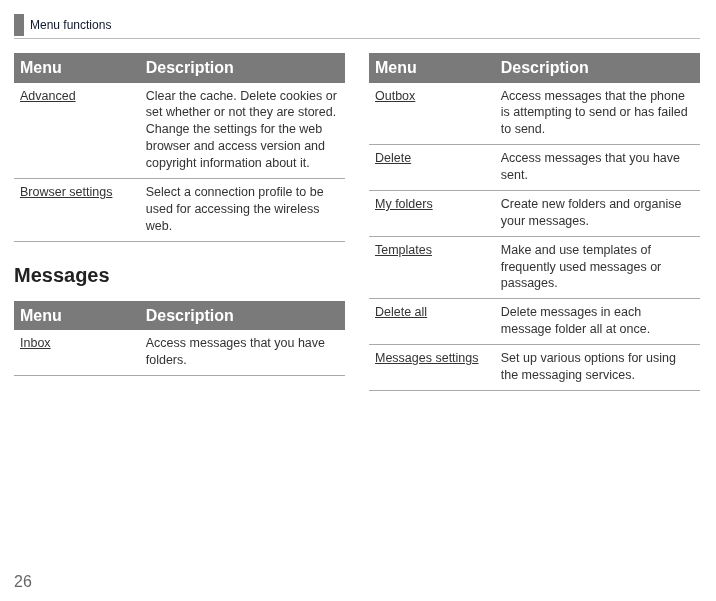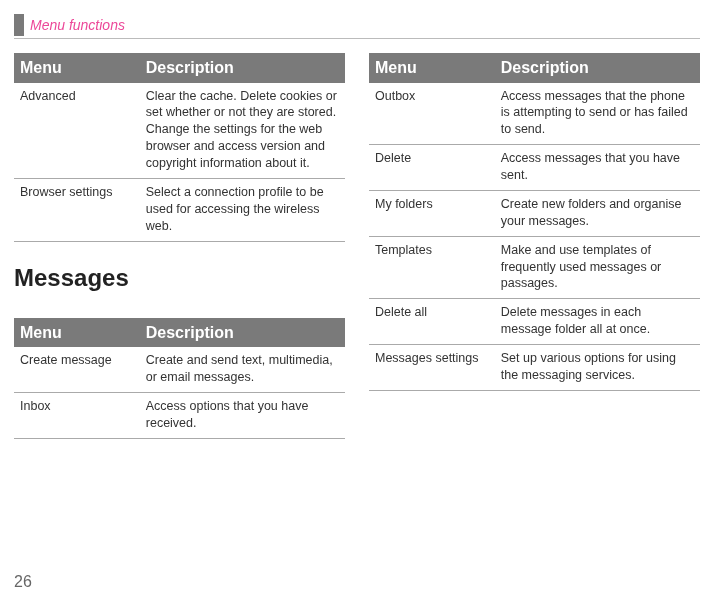--- a/index.html
+++ b/index.html
@@ -20,23 +20,22 @@
     border-bottom: 1px solid #bbb;
     padding-bottom: 2px;
   }
   .header-bar {
     width: 10px;
     height: 22px;
     background: #7a7a7a;
     margin-right: 6px;
   }
   .header-title {
-    font-style: italic;
-    font-size: 14px;
-    color: #ec4899;
+    font-size: 12px;
+    color: #0f172a;
   }
   .columns {
     display: flex;
     gap: 24px;
   }
   .col {
     flex: 1;
     min-width: 0;
   }
   .tbl {
@@ -55,25 +54,26 @@
   }
   .tbl thead th:first-child { width: 38%; }
   .tbl tbody td {
     padding: 5px 6px 6px 6px;
     vertical-align: top;
     border-bottom: 1px solid #aaa;
     color: #333;
   }
   .tbl tbody td:first-child {
     color: #333;
+    text-decoration: underline;
   }
   .section-heading {
-    font-size: 24px;
+    font-size: 20px;
     font-weight: bold;
-    margin: 22px 0 26px 0;
+    margin: 22px 0 14px 0;
     color: #222;
   }
   .page-number {
     position: absolute;
     left: 14px;
     bottom: 10px;
     font-size: 16px;
     color: #666;
   }
 </style>
@@ -112,26 +112,22 @@
 
     <table class="tbl">
       <thead>
         <tr>
           <th>Menu</th>
           <th>Description</th>
         </tr>
       </thead>
       <tbody>
         <tr>
-          <td>Create message</td>
-          <td>Create and send text, multimedia, or email messages.</td>
-        </tr>
-        <tr>
           <td>Inbox</td>
-          <td>Access options that you have received.</td>
+          <td>Access messages that you have folders.</td>
         </tr>
       </tbody>
     </table>
 
   </div>
 
   <div class="col">
 
     <table class="tbl">
       <thead>

